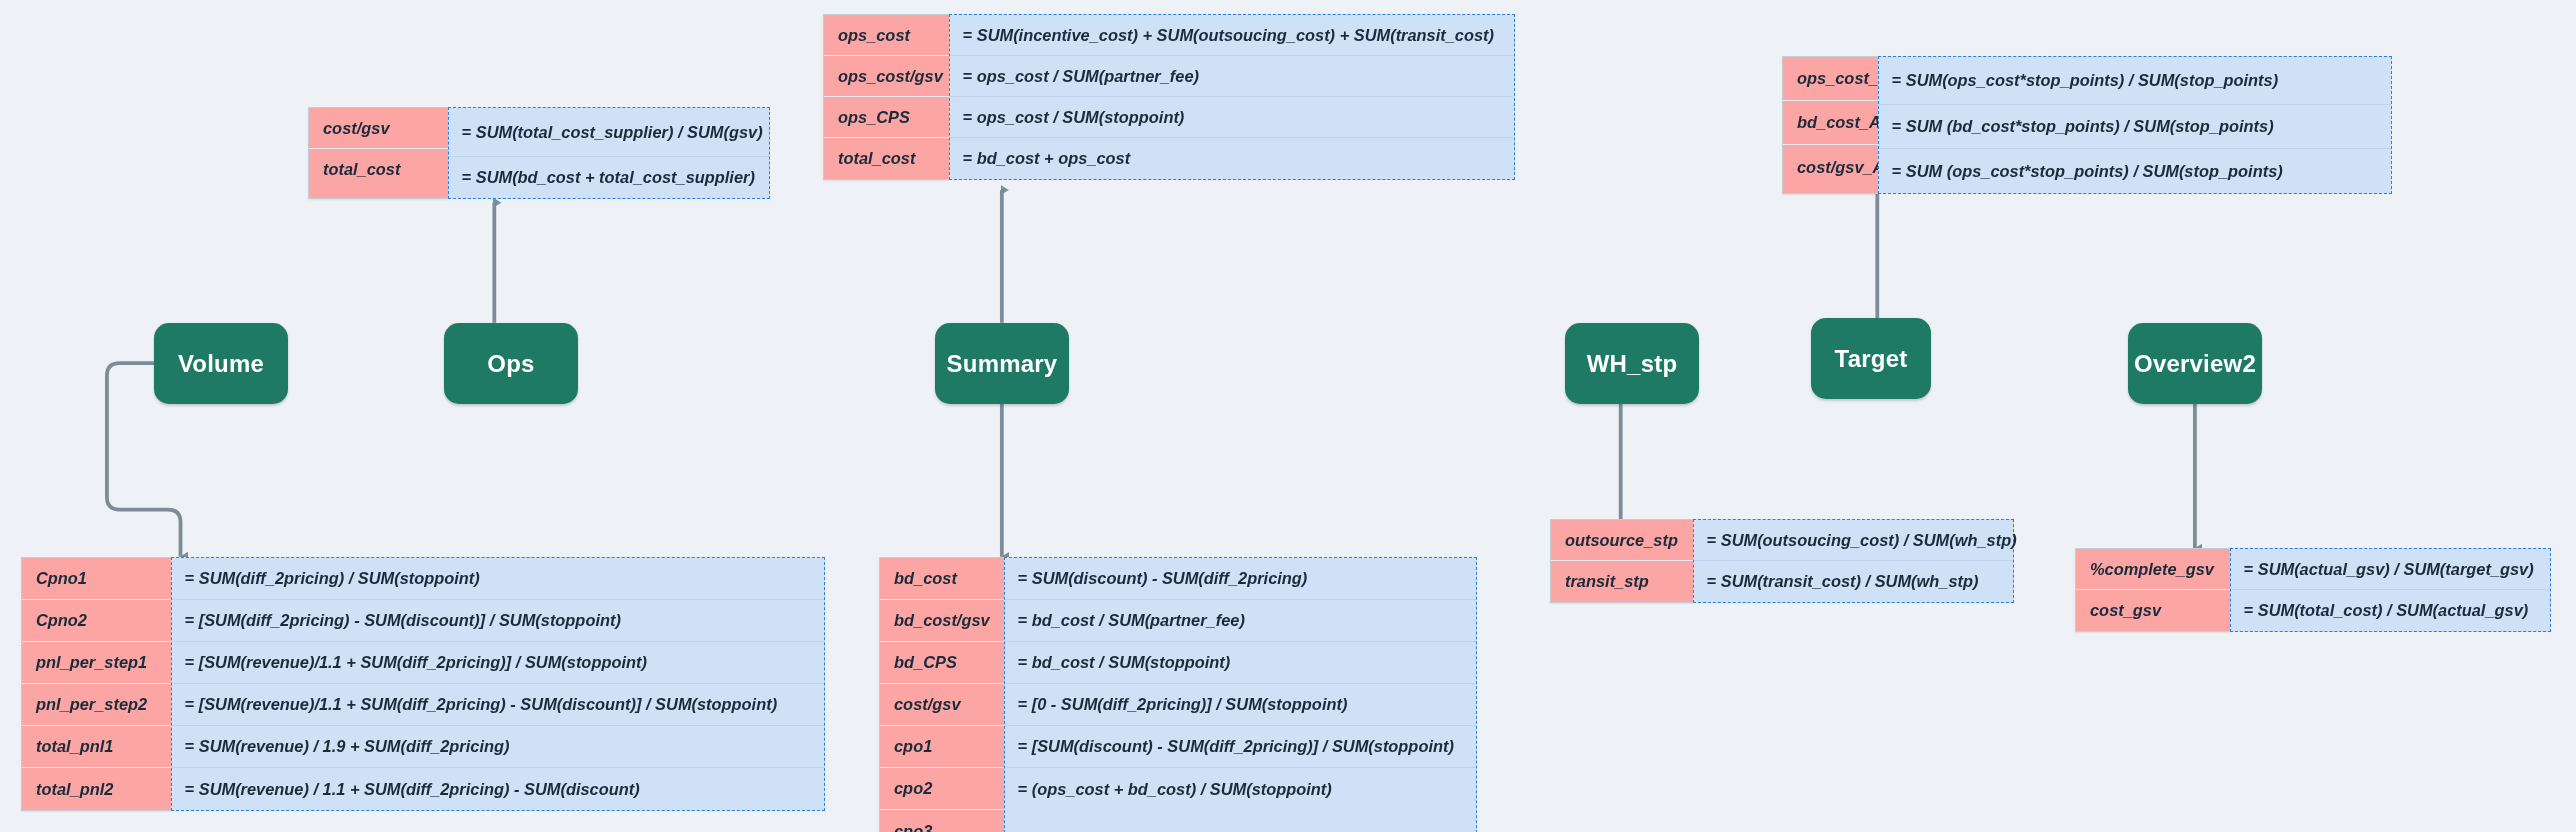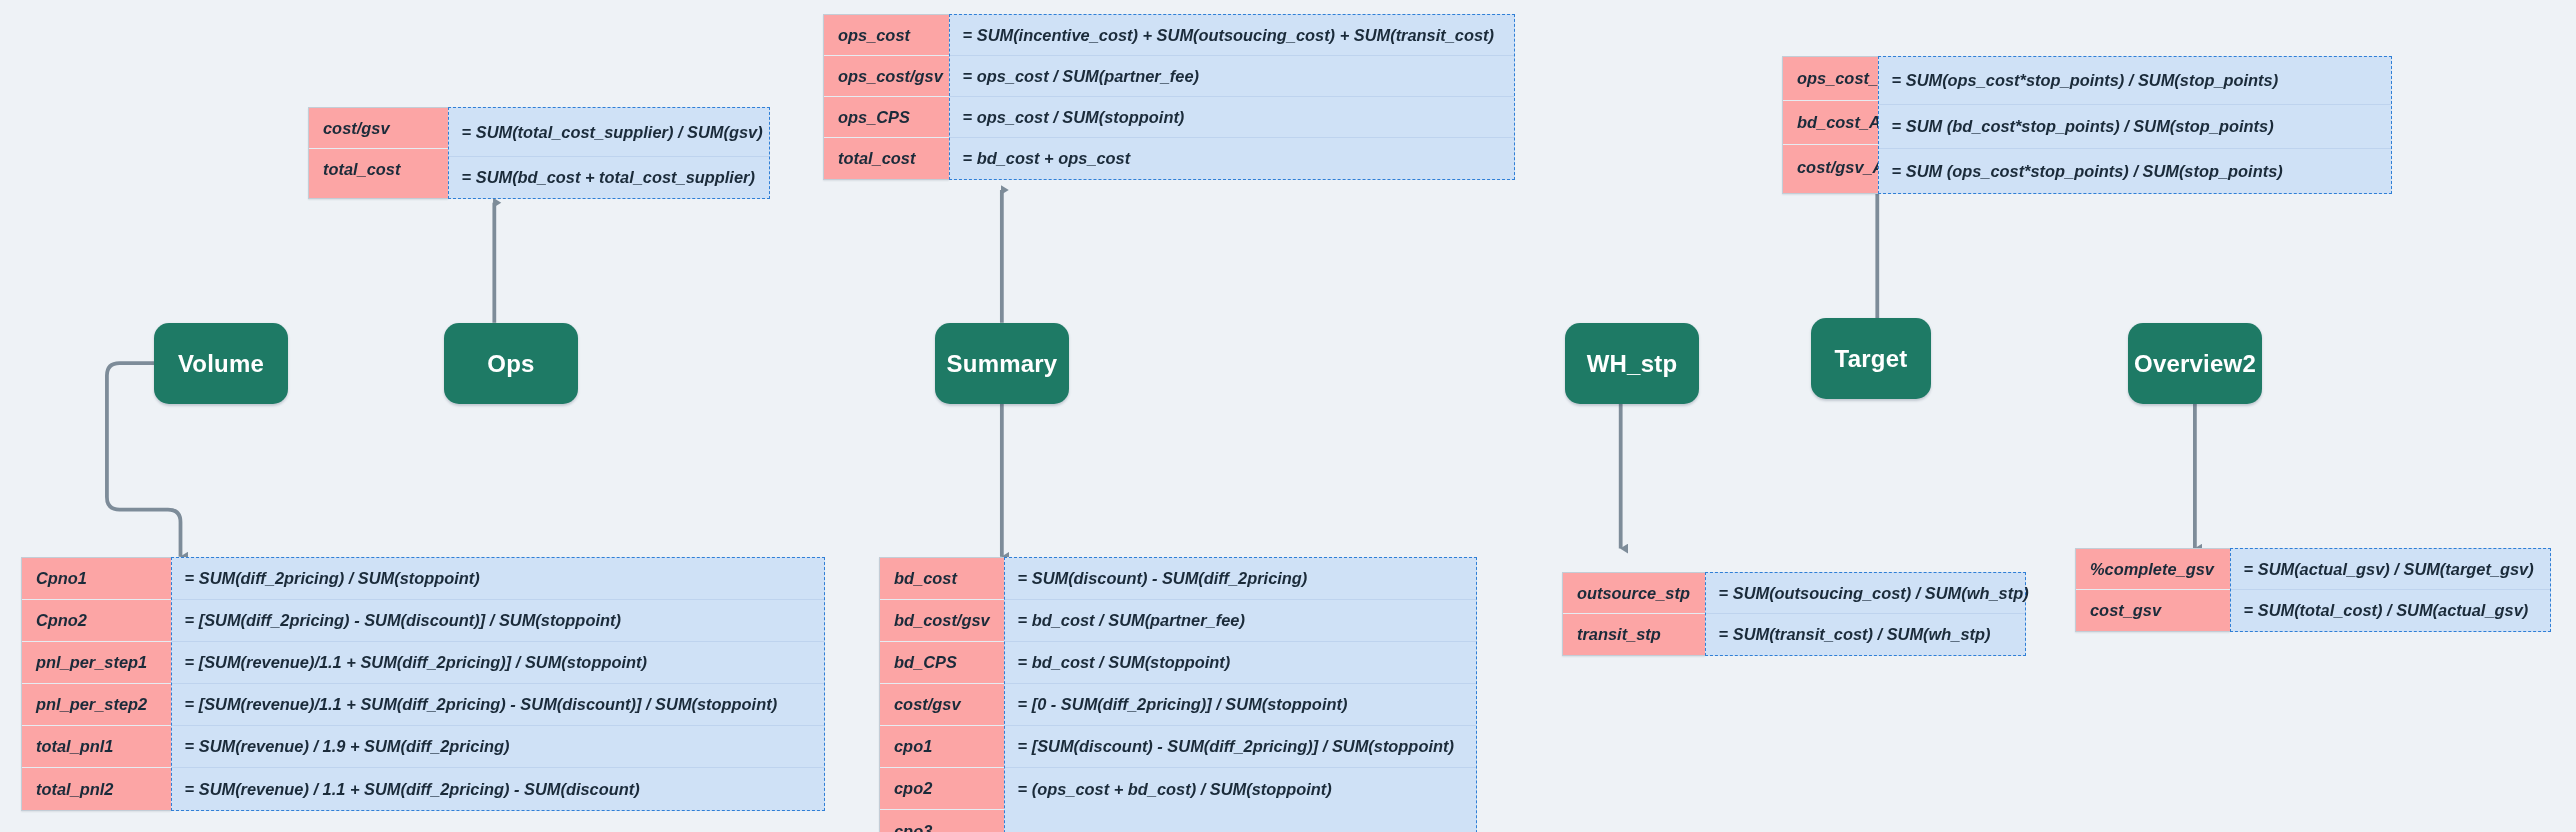--- a/index.html
+++ b/index.html
@@ -195,21 +195,21 @@
     <div class="col-val cellwrap">
       <div class="vcell" style="height:42px">= SUM(discount) - SUM(diff_2pricing)</div>
       <div class="vcell" style="height:42px">= bd_cost / SUM(partner_fee)</div>
       <div class="vcell" style="height:42px">= bd_cost / SUM(stoppoint)</div>
       <div class="vcell" style="height:42px">= [0 - SUM(diff_2pricing)] / SUM(stoppoint)</div>
       <div class="vcell" style="height:42px">= [SUM(discount) - SUM(diff_2pricing)] / SUM(stoppoint)</div>
       <div class="vcell" style="height:42px">= (ops_cost + bd_cost) / SUM(stoppoint)</div>
     </div>
   </div>
 
-  <div class="ftable" style="left:1550px;top:572px;grid-template-columns:143px 321px;margin-left:12px;">
+  <div class="ftable" style="left:1550px;top:519px;grid-template-columns:143px 321px;">
     <div class="col-key cellwrap">
       <div class="kcell" style="height:41px">outsource_stp</div>
       <div class="kcell" style="height:41px">transit_stp</div>
     </div>
     <div class="col-val cellwrap">
       <div class="vcell" style="height:41px">= SUM(outsoucing_cost) / SUM(wh_stp)</div>
       <div class="vcell" style="height:41px">= SUM(transit_cost) / SUM(wh_stp)</div>
     </div>
   </div>
 

